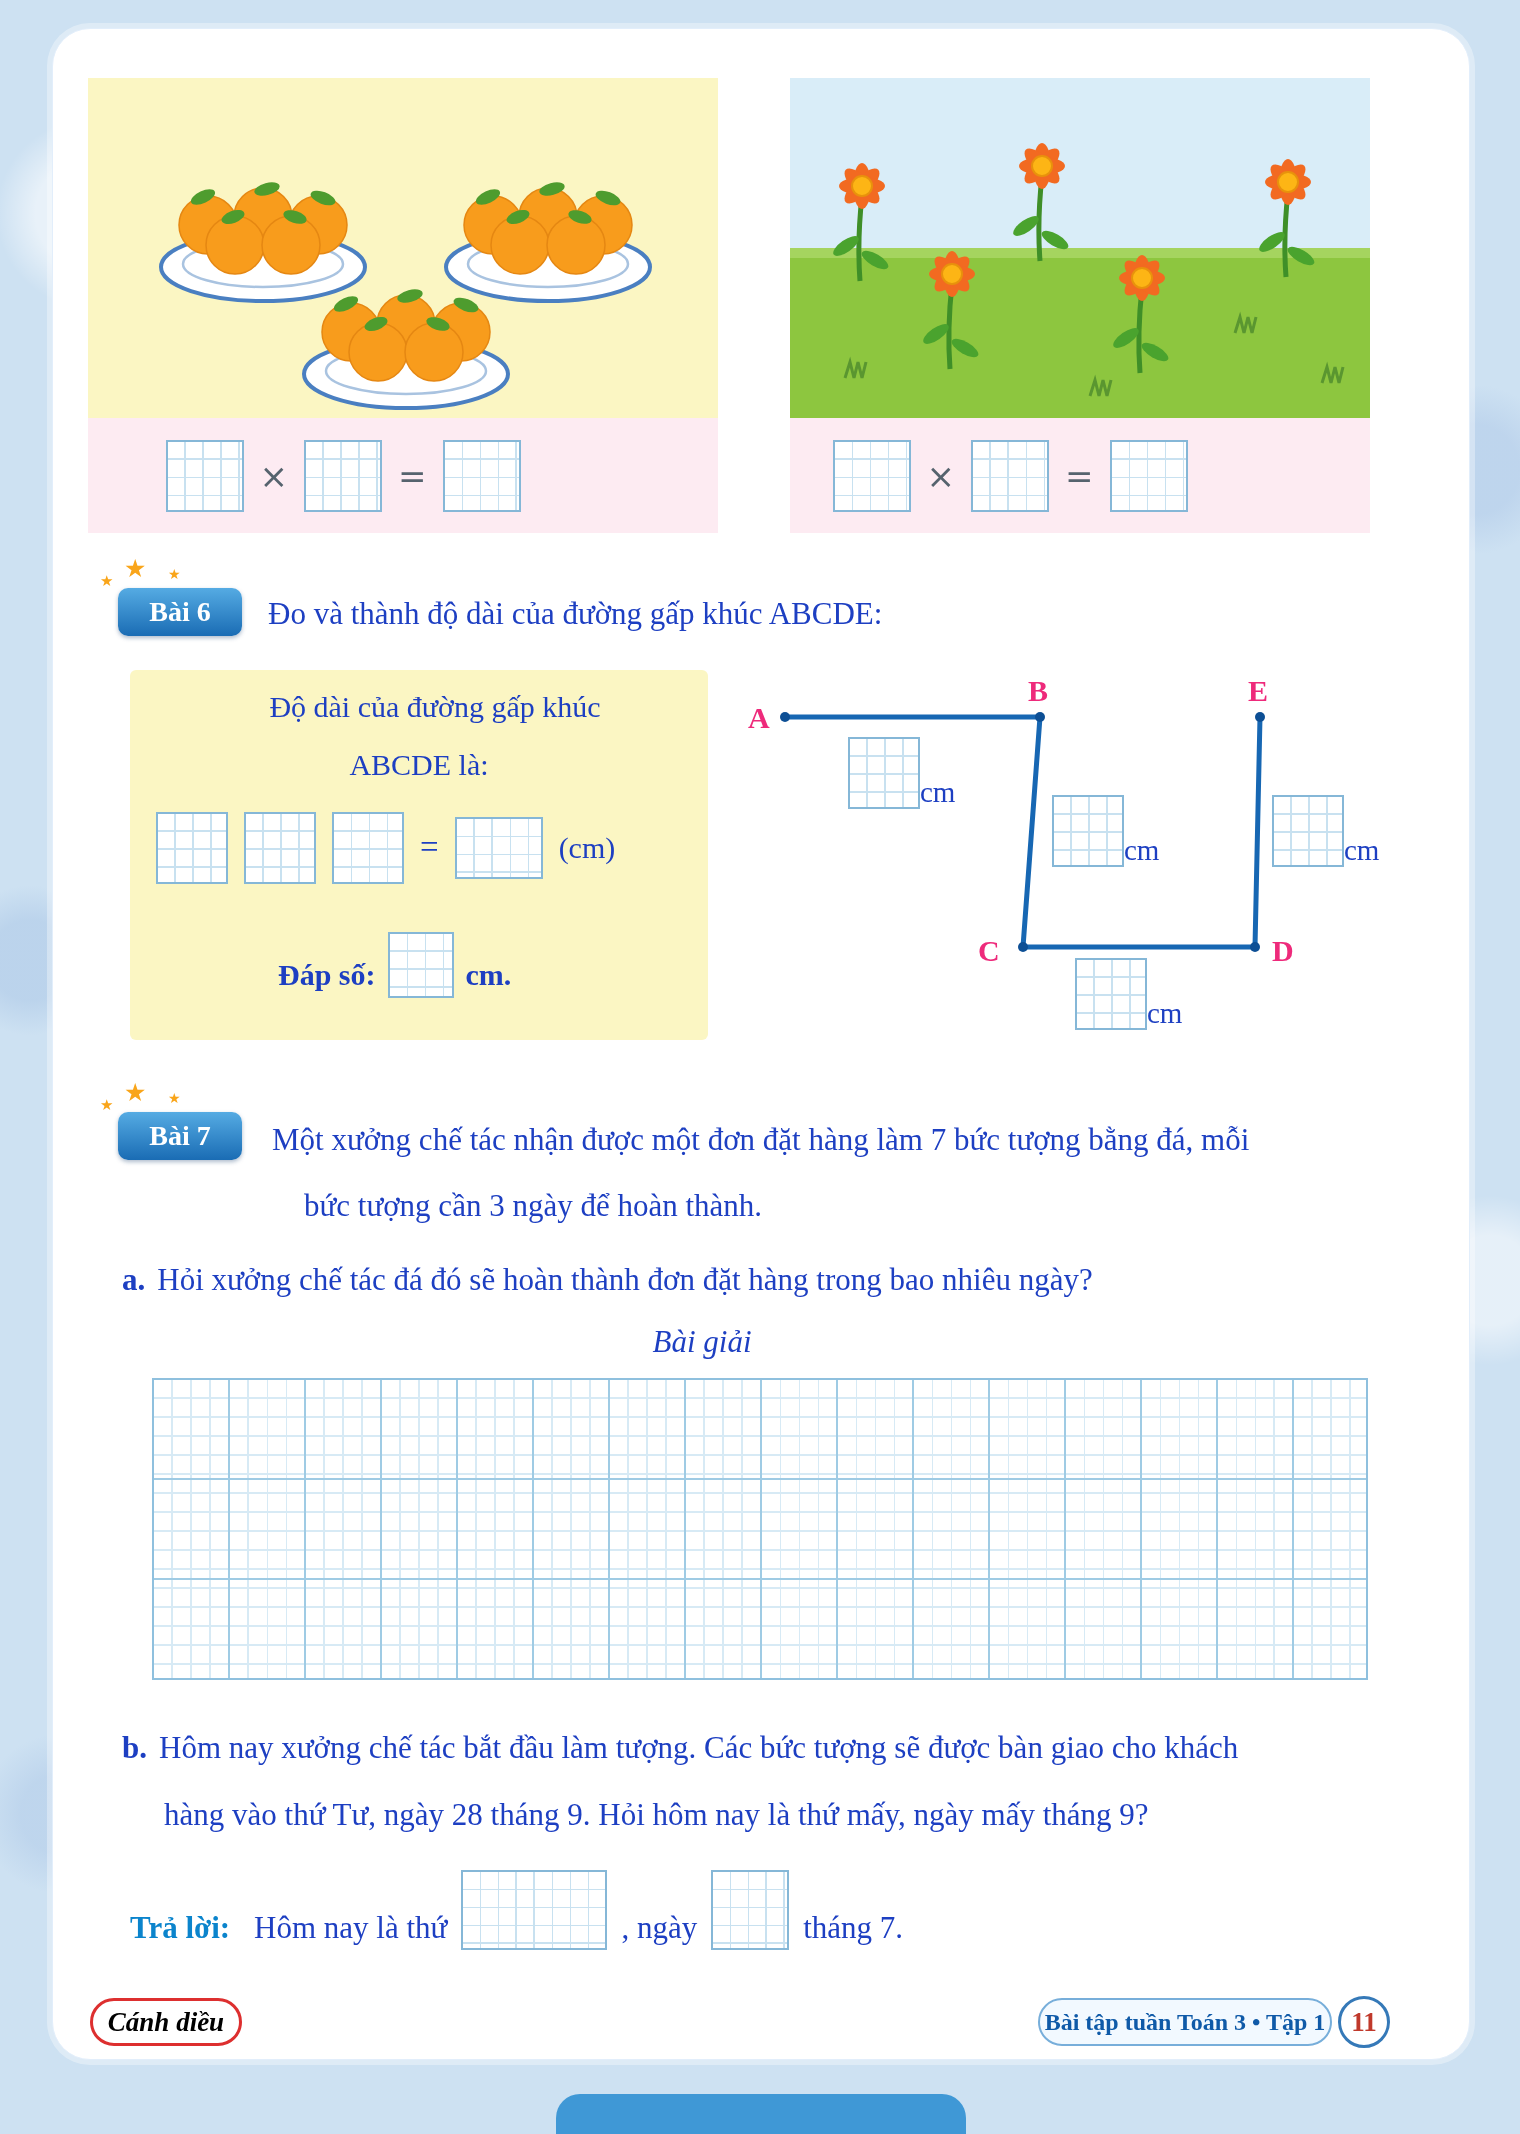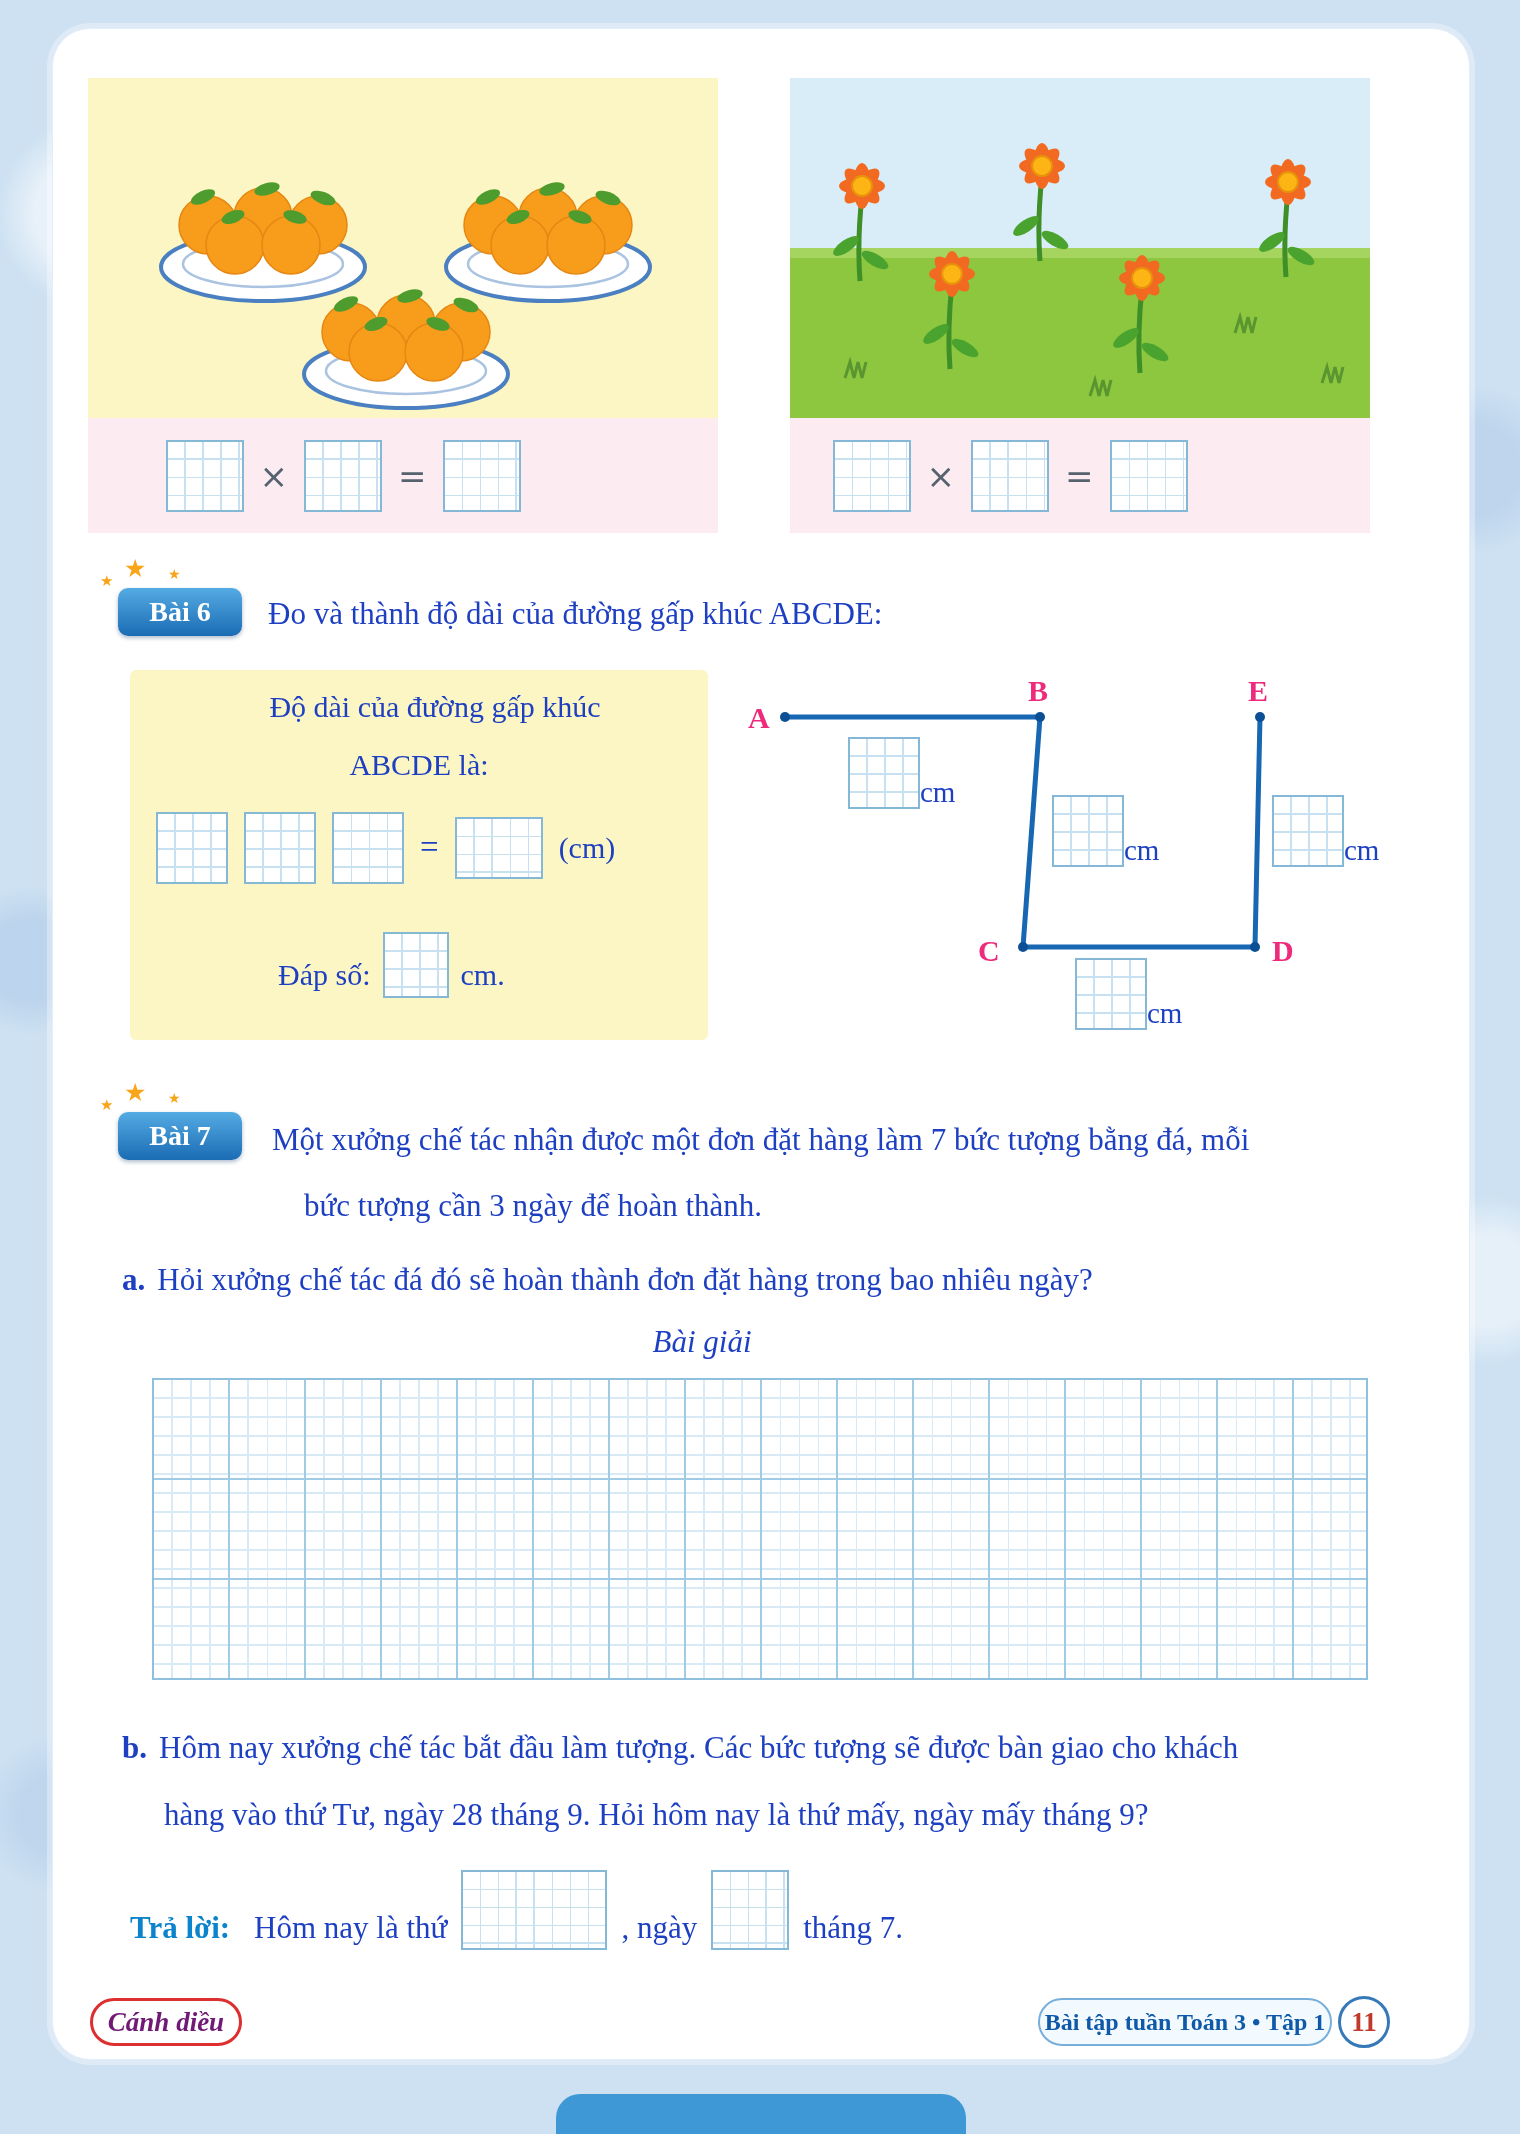--- a/index.html
+++ b/index.html
@@ -57,21 +57,21 @@
       repeating-linear-gradient(to bottom, transparent 0, transparent 98px, #9fcbe4 98px, #9fcbe4 100px),
       repeating-linear-gradient(to right, transparent 0, transparent 17.5px, #d7eaf5 17.5px, #d7eaf5 19px),
       repeating-linear-gradient(to bottom, transparent 0, transparent 17.5px, #d7eaf5 17.5px, #d7eaf5 19px);
   }
   .answer-line{position:absolute;left:130px;top:1866px;height:84px;display:flex;align-items:flex-end;gap:14px;}
   .answer-line .t{margin-bottom:4px;}
   .pill{
     position:absolute;height:48px;border-radius:26px;display:flex;align-items:center;justify-content:center;
     background:#ffffff;box-sizing:border-box;
   }
-  .brand-pill{left:90px;top:1998px;width:152px;border:3px solid #dd2f2f;color:#701a75;font-weight:bold;font-style:italic;font-size:27px;}
+  .brand-pill{left:90px;top:1998px;width:152px;border:3px solid #dd2f2f;color:#000000;font-weight:bold;font-style:italic;font-size:27px;}
   .series-pill{left:1038px;top:1998px;width:294px;border:2px solid #77aeda;background:#f2f9ff;color:#0f5aa8;font-weight:bold;font-size:24px;}
   .page-circle{
     position:absolute;left:1338px;top:1996px;width:52px;height:52px;border-radius:50%;
     background:#ffffff;border:3px solid #3579b8;box-sizing:border-box;
     display:flex;align-items:center;justify-content:center;
     color:#c0392b;font-weight:bold;font-size:27px;
   }
   .bottom-tab{position:absolute;left:556px;top:2094px;width:410px;height:40px;background:#3f98d6;border-radius:24px 24px 0 0;}
 </style>
 </head>
@@ -175,21 +175,21 @@
     <div class="ycenter txt" style="top:20px;font-size:30px;padding-left:16px;">Độ dài của đường gấp khúc</div>
     <div class="ycenter txt" style="top:78px;font-size:30px;">ABCDE là:</div>
     <div class="abs" style="left:26px;top:142px;display:flex;align-items:center;gap:16px;">
       <div class="gbox" style="width:72px;height:72px;"></div>
       <div class="gbox" style="width:72px;height:72px;"></div>
       <div class="gbox" style="width:72px;height:72px;"></div>
       <span class="txt" style="font-size:33px;">=</span>
       <div class="gbox" style="width:88px;height:62px;"></div>
       <span class="txt" style="font-size:30px;">(cm)</span>
     </div>
-    <div class="abs" style="left:148px;top:262px;display:flex;align-items:flex-end;gap:12px;">
+    <div class="abs" style="left:148px;top:262px;display:flex;align-items:flex-end;gap:12px;font-weight:bold;">
       <span class="txt" style="font-size:30px;margin-bottom:6px;">Đáp số:</span>
       <div class="gbox" style="width:66px;height:66px;"></div>
       <span class="txt" style="font-size:30px;margin-bottom:6px;">cm.</span>
     </div>
   </div>
 
   <svg class="abs" style="left:740px;top:675px;" width="660" height="380" viewBox="0 0 660 380">
     <g stroke="#1767b3" stroke-width="5" stroke-linecap="round">
       <line x1="45" y1="42" x2="300" y2="42"></line>
       <line x1="300" y1="42" x2="283" y2="272"></line>

